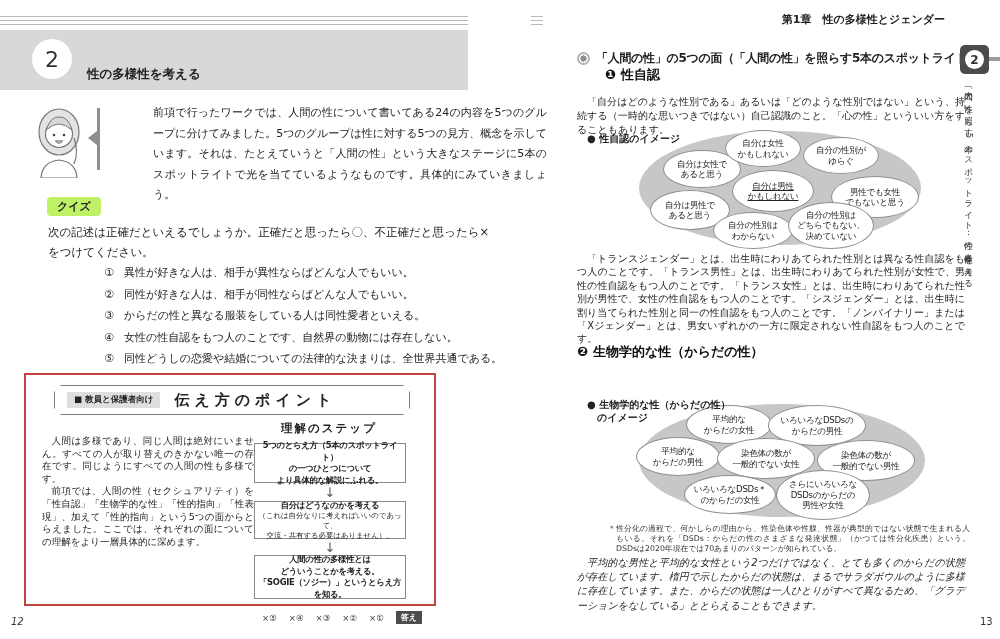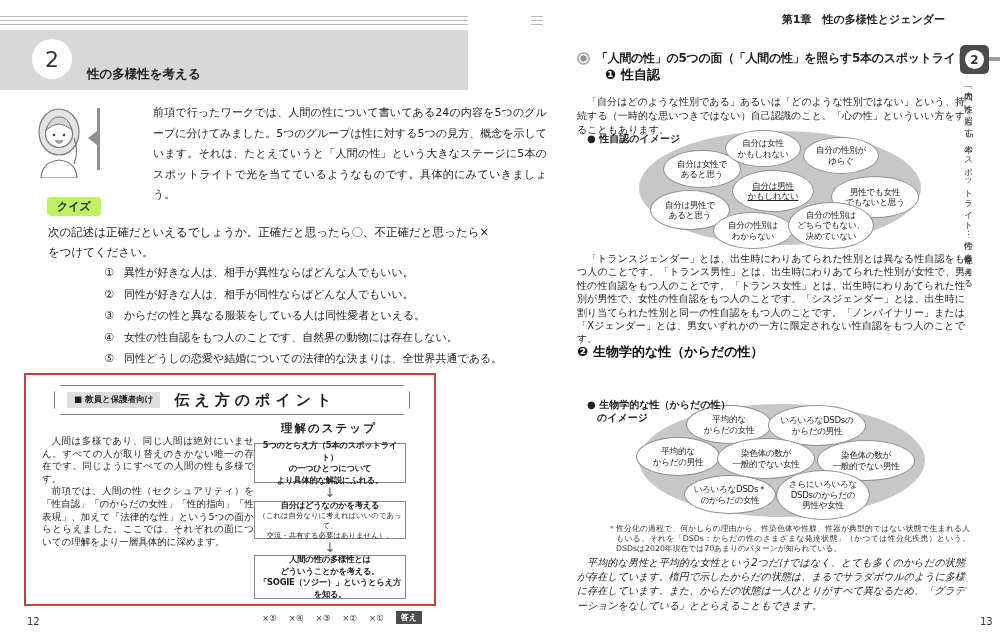--- a/index.html
+++ b/index.html
@@ -63,21 +63,21 @@
   .step3 { top:180px; height:44px; }
   .step-arrow { position:absolute; left:228px; width:152px; text-align:center; color:#555;
                 font-size:13px; line-height:13px; }
   .arr1 { top:111px; } .arr2 { top:166px; }
 
   .answers { position:absolute; left:24px; top:611px; width:398px; display:flex; gap:12px;
              justify-content:flex-end; align-items:center; font-size:8.5px; color:#333; }
   .answers .ans-badge { background:#4c4c4c; color:#fff; padding:1px 5px; font-size:8px; font-weight:bold; }
 
   .page-num { position:absolute; top:616px; font-size:10px; color:#333; }
-  .page-num.pn-left { left:27px; }
+  .page-num.pn-left { left:11px;font-style:italic; }
   .page-num.pn-right { left:980px; }
 
   
   .running-header { position:absolute; top:12px; left:575px; width:370px; text-align:right;
                     font-size:11px; font-weight:bold; color:#222; }
   .section-head { position:absolute; left:577px; top:50px; display:flex; align-items:center; gap:6px; }
   .bullseye { width:13px; height:13px; border-radius:50%; border:2px solid #b3b3b3;
               background:radial-gradient(circle at center,#8f8f8f 0 3px,#fff 3.2px); flex:0 0 auto; }
   .section-title { font-size:12px; font-weight:bold; white-space:nowrap; letter-spacing:-0.3px; }
   .section-dash { width:24px; height:4px; background:#9c9c9c; flex:0 0 auto; }
@@ -195,21 +195,21 @@
     </div>
   </div>
 
   <div class="points-box">
     <div class="points-tab">
       <span class="points-tag">■ 教員と保護者向け</span>
       <span class="points-title">伝え方のポイント</span>
     </div>
     <div class="points-body">
       <p>人間は多様であり、同じ人間は絶対にいません。すべての人が取り替えのきかない唯一の存在です。同じようにすべての人間の性も多様です。</p>
-      <p>前項では、人間の性（セクシュアリティ）を「性自認」「のからだの女性」「性的指向」「性表現」、加えて「法律的な性」という5つの面からとらえました。ここでは、それぞれの面についての理解をより一層具体的に深めます。</p>
+      <p>前項では、人間の性（セクシュアリティ）を「性自認」「生物学的な性」「性的指向」「性表現」、加えて「性的指向」という5つの面からとらえました。ここでは、それぞれの面についての理解をより一層具体的に深めます。</p>
     </div>
     <div class="steps-title">理解のステップ</div>
     <div class="step-box step1">
       <div class="step-main">5つのとらえ方（5本のスポットライト）
 の一つひとつについて
 より具体的な解説にふれる。</div>
     </div>
     <div class="step-arrow arr1">↓</div>
     <div class="step-box step2">
       <div class="step-main">自分はどうなのかを考える</div>

